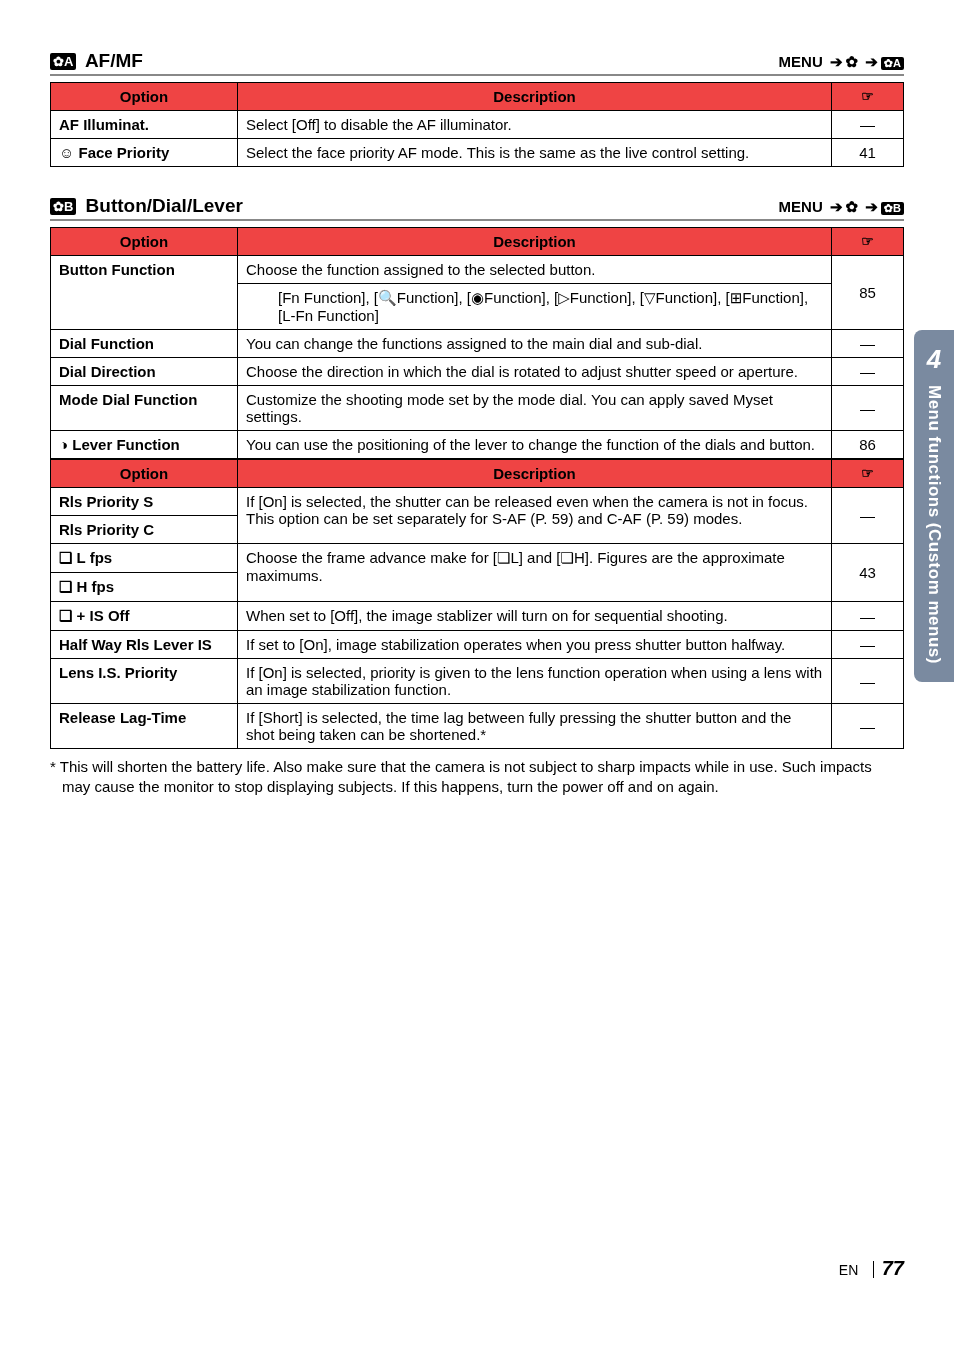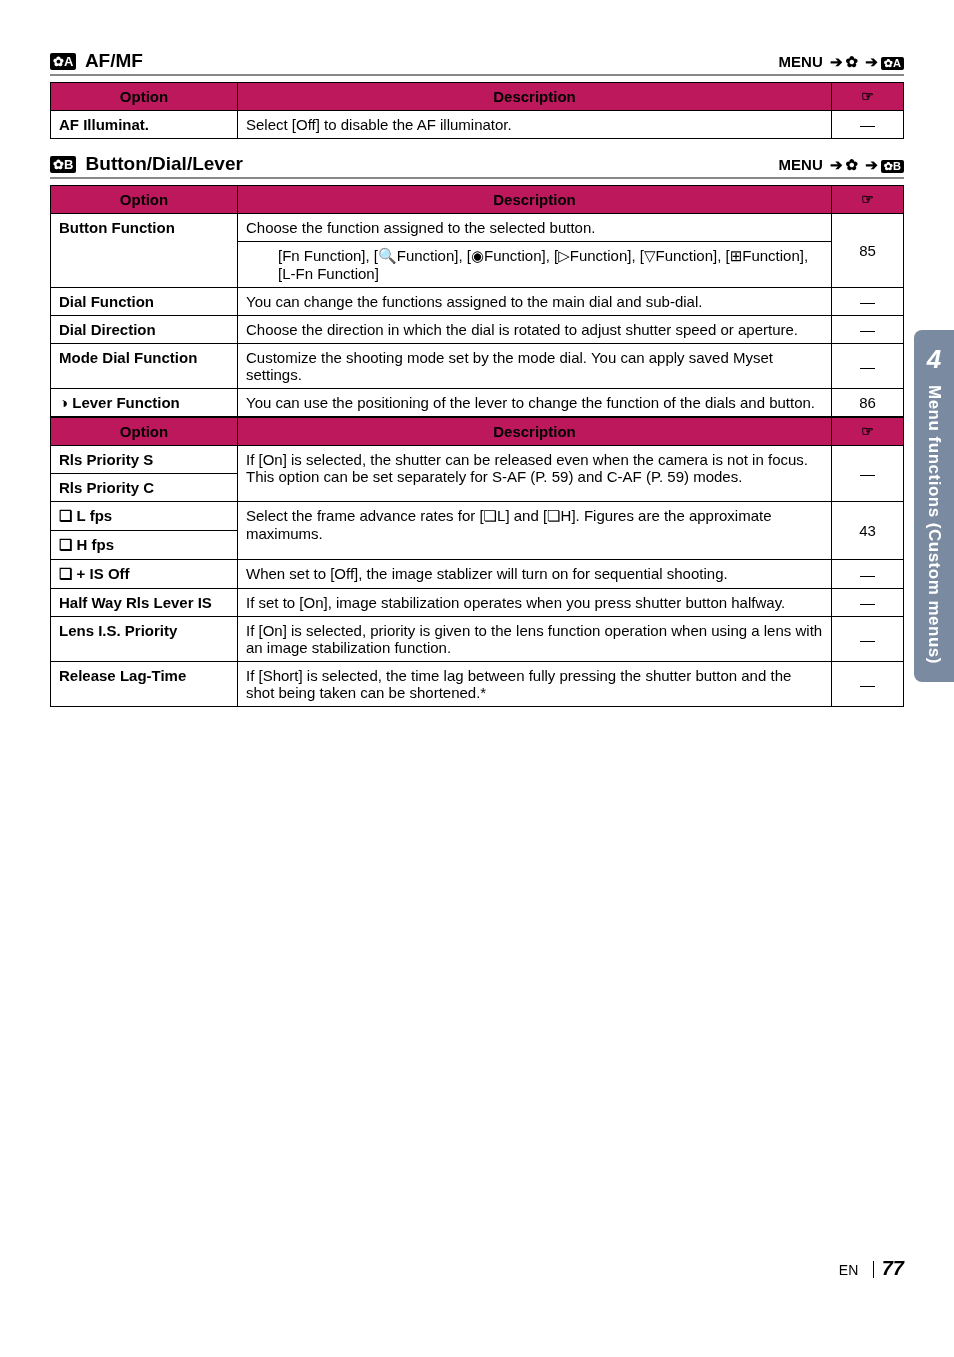--- a/index.html
+++ b/index.html
@@ -58,21 +58,21 @@
     width: 100%;
     font-size: 15px;
   }
   table.grid th, table.grid td {
     border: 1.5px solid #000;
     padding: 5px 8px;
     vertical-align: top;
     text-align: left;
   }
   table.grid th {
-    background: #be185d;
+    background: #ef4444;
     text-align: center;
     font-weight: bold;
   }
   table.grid td.center { text-align:center; vertical-align:middle;}
   table.grid td.bold { font-weight:bold; }
   .col-opt { width: 170px; }
   .col-page { width: 55px; }
   .indent-cell { padding-left: 40px !important;}
 
   .footnote {
@@ -144,24 +144,29 @@
         <tr>
       <th class="col-opt">Option</th>
       <th>Description</th>
       <th class="col-page hand-icon">☞</th>
     </tr>
     <tr>
       <td class="bold">AF Illuminat.</td>
       <td>Select [Off] to disable the AF illuminator.</td>
       <td class="center">—</td>
     </tr>
+    <tr>
+      <td class="bold">☺ Face Priority</td>
+      <td>Select the face priority AF mode. This is the same as the live control setting.</td>
+      <td class="center">41</td>
+    </tr>
   </tbody>
     </table>
 
-  <div class="section-header" style="margin-top:14px;">
+  <div class="section-header" style="margin-top:28px;">
     <span class="left">
       <span class="icon-box">✿<span>B</span></span>
       <span>Button/Dial/Lever</span>
     </span>
     <span class="right">
       <span>MENU</span>
       <span class="arrow">➔</span><span class="gear">✿</span>
       <span class="arrow">➔</span><span class="small-icon-box">✿<span>B</span></span>
     </span>
   </div>
@@ -215,21 +220,21 @@
     <tr>
       <td class="bold">Rls Priority S</td>
       <td rowspan="2">If [On] is selected, the shutter can be released even when the camera is not in focus. This option can be set separately for S-AF (P. 59) and C-AF (P. 59) modes.</td>
       <td rowspan="2" class="center">—</td>
     </tr>
     <tr>
       <td class="bold">Rls Priority C</td>
     </tr>
     <tr>
       <td class="bold sym">❏ L fps</td>
-      <td rowspan="2" class="sym">Select the frame advance rates for [❏L] and [❏H]. Figures are the approximate maximums.</td>
+      <td rowspan="2" class="sym">Choose the frame advance make for [❏L] and [❏H]. Figures are the approximate maximums.</td>
       <td rowspan="2" class="center">43</td>
     </tr>
     <tr>
       <td class="bold sym">❏ H fps</td>
     </tr>
     <tr>
       <td class="bold sym">❏ + IS Off</td>
       <td>When set to [Off], the image stablizer will turn on for sequential shooting.</td>
       <td class="center">—</td>
     </tr>
@@ -244,20 +249,21 @@
       <td class="center">—</td>
     </tr>
     <tr>
       <td class="bold">Release Lag-Time</td>
       <td>If [Short] is selected, the time lag between fully pressing the shutter button and the shot being taken can be shortened.*</td>
       <td class="center">—</td>
     </tr>
   </tbody>
     </table>
 
+  <p class="footnote">* This will shorten the battery life. Also make sure that the camera is not subject to sharp impacts while in use. Such impacts may cause the monitor to stop displaying subjects. If this happens, turn the power off and on again.</p>
 
   <div class="sidetab">
     <div class="num">4</div>
     <div class="vtext">Menu functions (Custom menus)</div>
   </div>
 
   <div class="footer">
     <span class="en">EN</span>
     <span class="bar"><span class="pg">77</span></span>
   </div>

